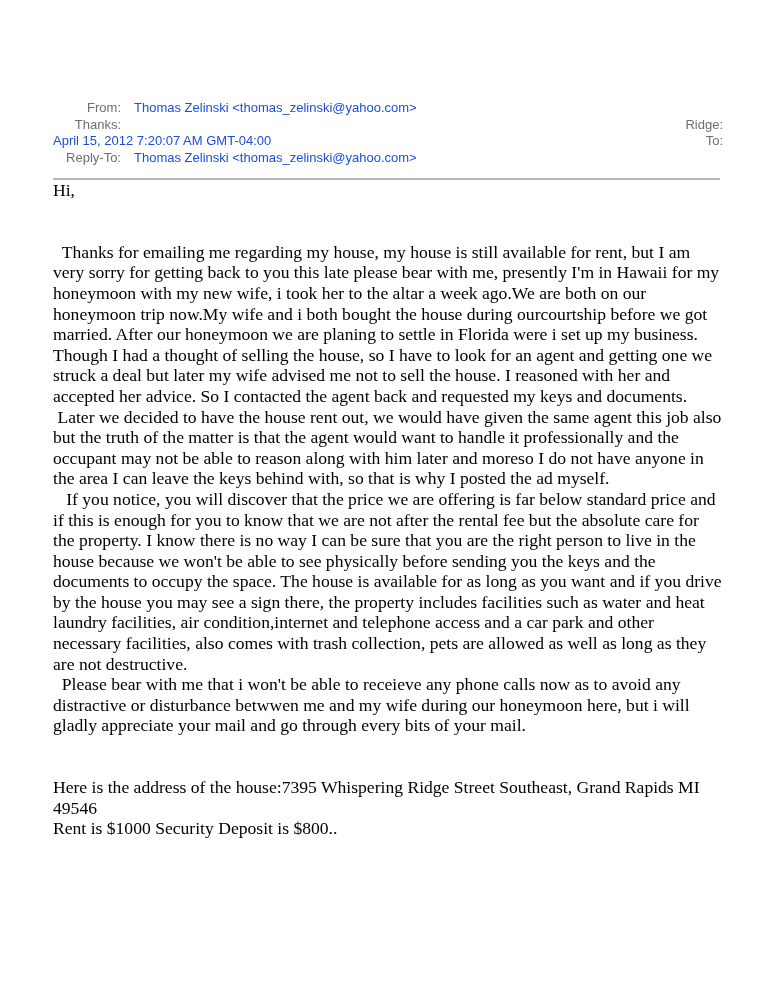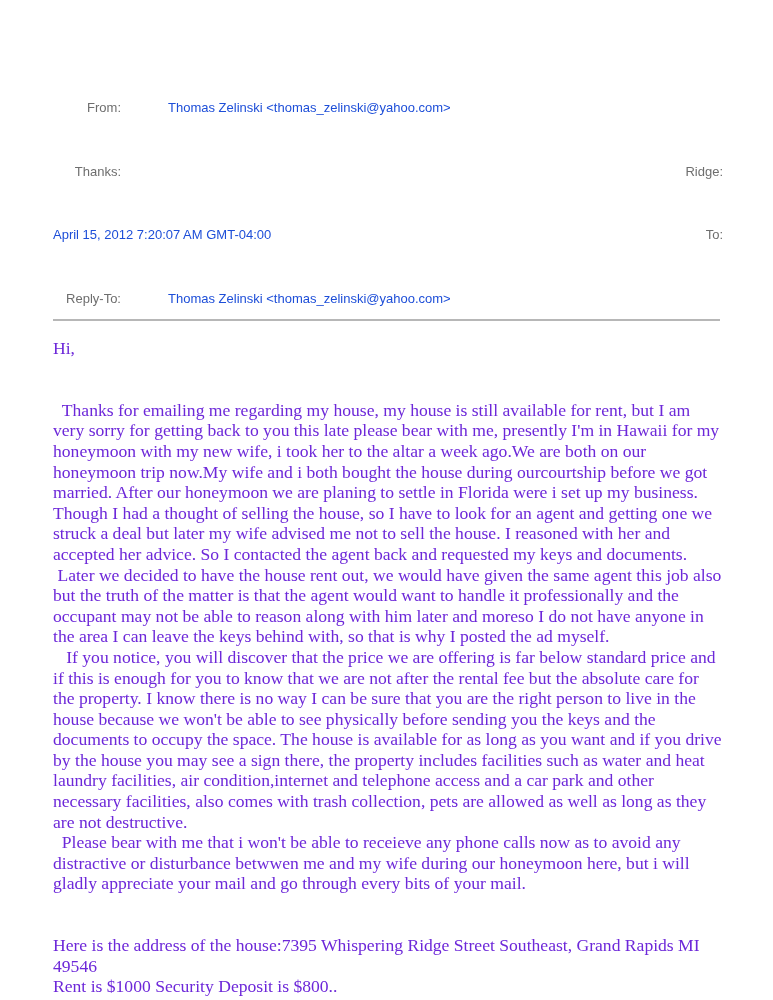--- a/index.html
+++ b/index.html
@@ -13,21 +13,20 @@
     min-height: 1000px;
     background: #ffffff;
     padding: 100px 50px 40px 53px;
   }
   .email-header {
     display: grid;
     grid-template-columns: 68px 1fr;
     column-gap: 13px;
     row-gap: 0;
     width: 670px;
-    gap: 47px;
   }
   .hdr-label {
     color: #6e6e6e;
     font-size: 13px;
     line-height: 16.5px;
     text-align: right;
     white-space: nowrap;
   }
   .hdr-value {
     color: #1d4ed8;
@@ -36,26 +35,26 @@
     white-space: nowrap;
   }
   .hdr-value.bold { font-weight: bold; }
   .header-divider {
     width: 667px;
     height: 0;
     border-top: 2px solid #b7b7b7;
     margin-top: 12px;
   }
   .email-body {
-    margin-top: 17px;
+    margin-top: 0;
     width: 670px;
     font-family: "Liberation Serif", serif;
     font-size: 17.6px;
     line-height: 20.6px;
-    color: #6d28d9;
+    color: #000000;
     white-space: pre-wrap;
     word-wrap: break-word;
   }
 </style>
 </head>
 <body>
 
 <div class="page">
 
   <div class="email-header">

